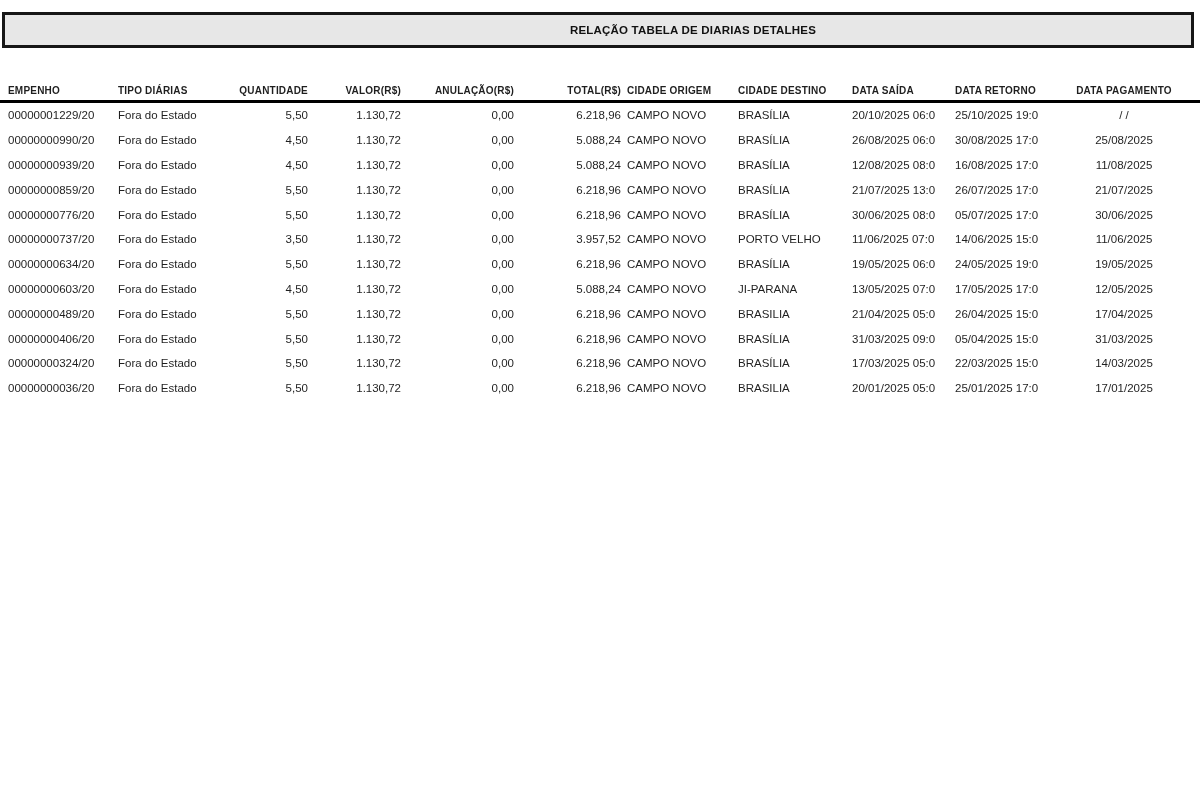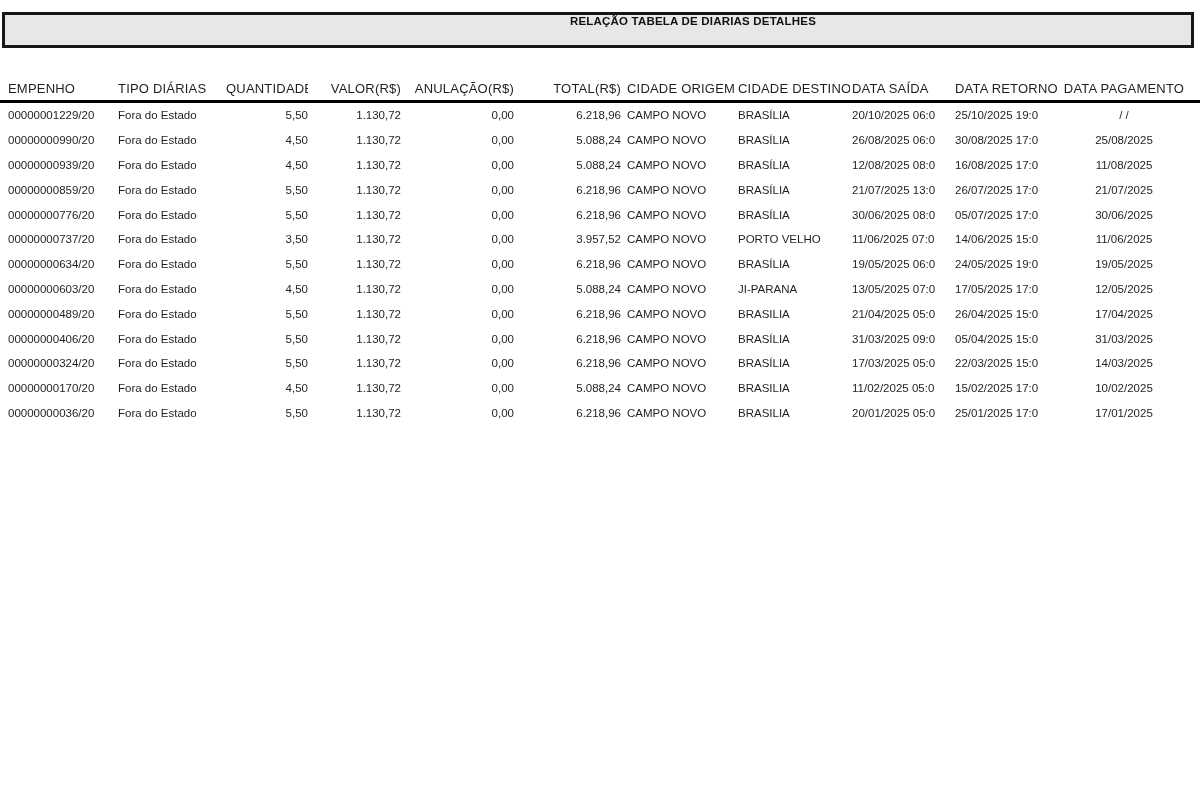--- a/index.html
+++ b/index.html
@@ -20,20 +20,21 @@
   }
   .title-bar {
     position: absolute;
     left: 2px;
     top: 12px;
     width: 1186px;
     height: 30px;
     background: #e7e7e7;
     border: 3px solid #161616;
     display: flex;
+    align-items: center;
     justify-content: center;
   }
   .title-text {
     font-weight: bold;
     font-size: 11.5px;
     letter-spacing: 0.2px;
     color: #111;
     transform: translateX(95px);
     white-space: nowrap;
   }
@@ -44,22 +45,22 @@
     width: 1200px;
     border-collapse: collapse;
     table-layout: fixed;
     font-size: 11.5px;
     color: #1f1f1f;
   }
   table.report thead tr {
     border-bottom: 3px solid #000;
   }
   table.report th {
-    font-weight: normal;
-    font-size: 13px;
+    font-weight: bold;
+    font-size: 10px;
     letter-spacing: 0.2px;
     padding: 0 0 4px 0;
     height: 18px;
     vertical-align: bottom;
     white-space: nowrap;
     overflow: hidden;
   }
   table.report td {
     height: 24.8px;
     padding: 0;
@@ -264,34 +265,20 @@
           <td class="ar">0,00</td>
           <td class="ar">6.218,96</td>
           <td class="al pl6">CAMPO NOVO</td>
           <td class="al pl2">BRASÍLIA</td>
           <td class="al pl2">17/03/2025 05:0</td>
           <td class="al pl1">22/03/2025 15:0</td>
           <td class="ac">14/03/2025</td>
           <td></td>
         </tr>
         <tr>
-          <td class="al pl8">00000000170/20</td>
-          <td class="al">Fora do Estado</td>
-          <td class="ar">4,50</td>
-          <td class="ar">1.130,72</td>
-          <td class="ar">0,00</td>
-          <td class="ar">5.088,24</td>
-          <td class="al pl6">CAMPO NOVO</td>
-          <td class="al pl2">BRASILIA</td>
-          <td class="al pl2">11/02/2025 05:0</td>
-          <td class="al pl1">15/02/2025 17:0</td>
-          <td class="ac">10/02/2025</td>
-          <td></td>
-        </tr>
-        <tr>
           <td class="al pl8">00000000036/20</td>
           <td class="al">Fora do Estado</td>
           <td class="ar">5,50</td>
           <td class="ar">1.130,72</td>
           <td class="ar">0,00</td>
           <td class="ar">6.218,96</td>
           <td class="al pl6">CAMPO NOVO</td>
           <td class="al pl2">BRASILIA</td>
           <td class="al pl2">20/01/2025 05:0</td>
           <td class="al pl1">25/01/2025 17:0</td>

